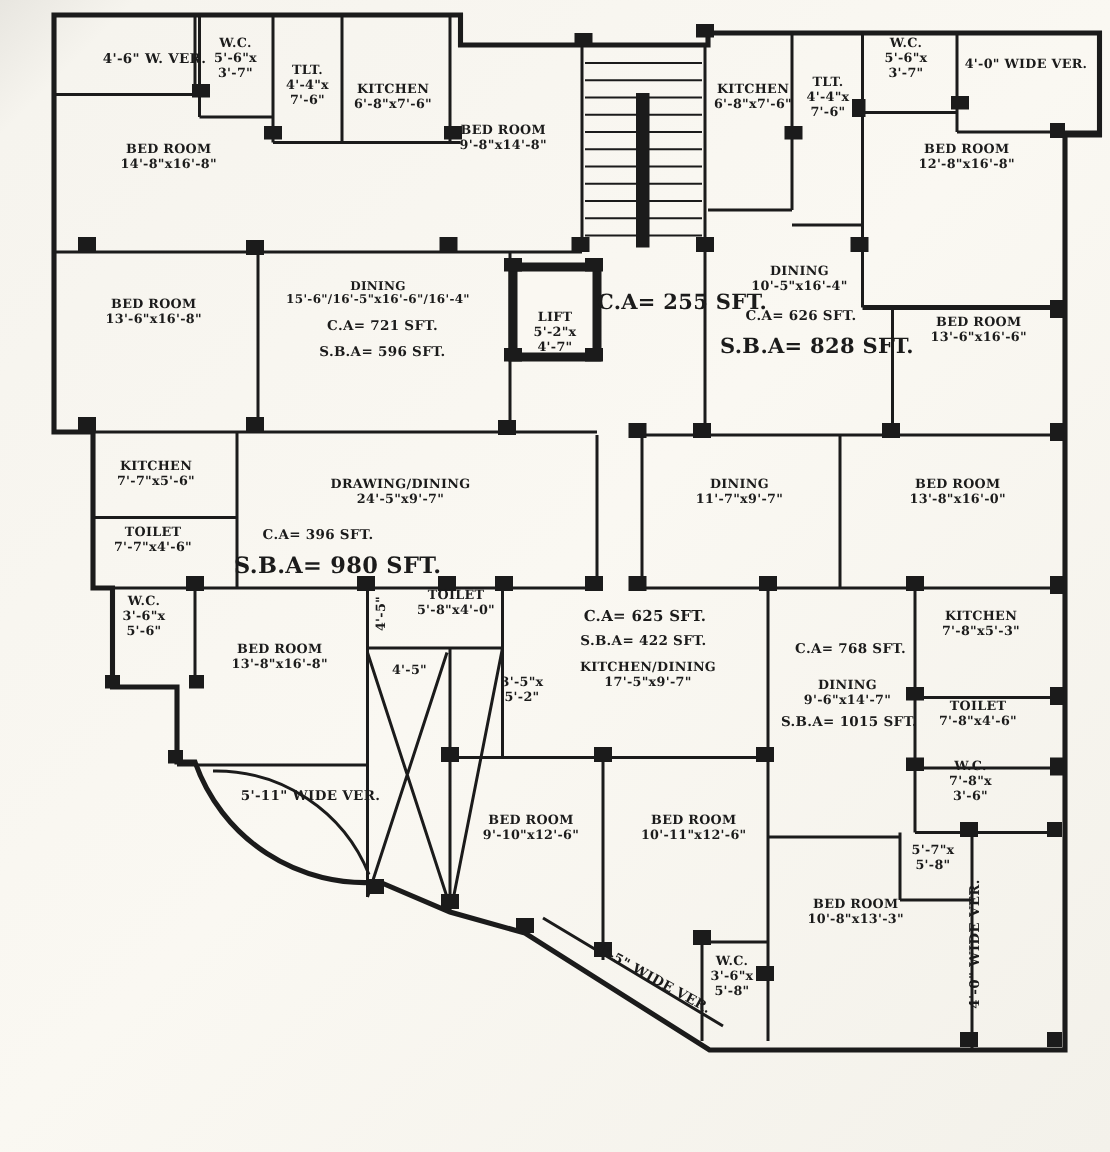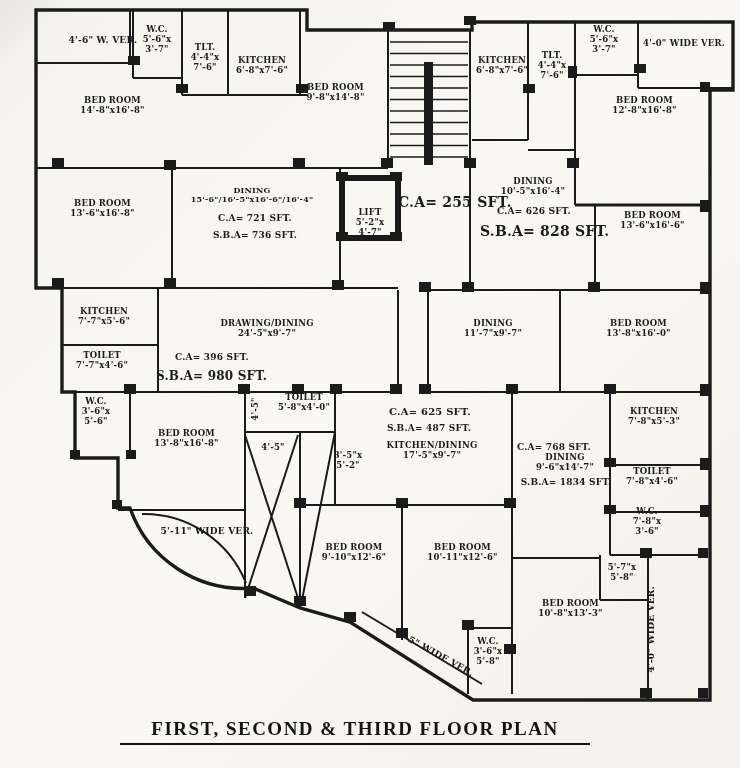--- a/index.html
+++ b/index.html
@@ -189,21 +189,21 @@
         <div>13'-6"x16'-8"</div>
       </div>
       <div class="plan-label" style="left: 168px; top: 186px; width: 168px; font-size: 8px;">
         <div>DINING</div>
         <div>15'-6"/16'-5"x16'-6"/16'-4"</div>
       </div>
       <div class="plan-label" style="left: 205px; top: 213px; width: 100px; font-size: 9px;">
         <div>C.A= 721 SFT.</div>
       </div>
       <div class="plan-label" style="left: 200px; top: 230px; width: 110px; font-size: 9px;">
-        <div>S.B.A= 736 SFT.</div>
+        <div>S.B.A= 596 SFT.</div>
       </div>
       <div class="plan-label" style="left: 348px; top: 183px; width: 44px; margin-top: 24px;">
         <div>LIFT</div>
         <div>5'-2"x</div>
         <div>4'-7"</div>
       </div>
       <div class="plan-label" style="left: 398px; top: 194px; width: 100px; font-size: 14px;">
         <div>C.A= 255 SFT.</div>
       </div>
       <div class="plan-label" style="left: 490px; top: 176px; width: 86px;">
@@ -228,21 +228,21 @@
         <div>TOILET</div>
         <div>7'-7"x4'-6"</div>
       </div>
       <div class="plan-label" style="left: 192px; top: 318px; width: 150px;">
         <div>DRAWING/DINING</div>
         <div>24'-5"x9'-7"</div>
       </div>
       <div class="plan-label" style="left: 162px; top: 352px; width: 100px; font-size: 9px;">
         <div>C.A= 396 SFT.</div>
       </div>
-      <div class="plan-label" style="left: 156px; top: 369px; width: 110px; font-size: 12px;">
+      <div class="plan-label" style="left: 156px; top: 369px; width: 110px; font-size: 15px;">
         <div>S.B.A= 980 SFT.</div>
       </div>
       <div class="plan-label" style="left: 450px; top: 318px; width: 86px;">
         <div>DINING</div>
         <div>11'-7"x9'-7"</div>
       </div>
       <div class="plan-label" style="left: 586px; top: 318px; width: 105px;">
         <div>BED ROOM</div>
         <div>13'-8"x16'-0"</div>
       </div>
@@ -266,35 +266,35 @@
         <div>4'-5"</div>
       </div>
       <div class="plan-label" style="left: 328px; top: 450px; width: 40px;">
         <div>3'-5"x</div>
         <div>5'-2"</div>
       </div>
       <div class="plan-label" style="left: 380px; top: 406px; width: 100px; font-size: 10px;">
         <div>C.A= 625 SFT.</div>
       </div>
       <div class="plan-label" style="left: 374px; top: 423px; width: 110px; font-size: 9px;">
-        <div>S.B.A= 487 SFT.</div>
+        <div>S.B.A= 422 SFT.</div>
       </div>
       <div class="plan-label" style="left: 372px; top: 440px; width: 120px;">
         <div>KITCHEN/DINING</div>
         <div>17'-5"x9'-7"</div>
       </div>
-      <div class="plan-label" style="left: 504px; top: 428px; width: 100px; font-size: 9px; margin-top: 14px;">
+      <div class="plan-label" style="left: 517px; top: 428px; width: 100px; font-size: 9px;">
         <div>C.A= 768 SFT.</div>
       </div>
       <div class="plan-label" style="left: 522px; top: 452px; width: 86px;">
         <div>DINING</div>
         <div>9'-6"x14'-7"</div>
       </div>
       <div class="plan-label" style="left: 506px; top: 477px; width: 120px; font-size: 9px;">
-        <div>S.B.A= 1834 SFT.</div>
+        <div>S.B.A= 1015 SFT.</div>
       </div>
       <div class="plan-label" style="left: 616px; top: 406px; width: 76px;">
         <div>KITCHEN</div>
         <div>7'-8"x5'-3"</div>
       </div>
       <div class="plan-label" style="left: 614px; top: 466px; width: 76px;">
         <div>TOILET</div>
         <div>7'-8"x4'-6"</div>
       </div>
       <div class="plan-label" style="left: 622px; top: 506px; width: 50px;">
@@ -327,14 +327,13 @@
         <div>5'-8"</div>
       </div>
       <div class="plan-label" style="left: 376px; top: 648px; width: 118px; font-size: 9px; transform: rotate(29deg);">
         <div>4'-5" WIDE VER.</div>
       </div>
       <div class="plan-label" style="left: 596px; top: 624px; width: 110px; font-size: 9px; transform: rotate(-90deg);">
         <div>4'-0" WIDE VER.</div>
       </div>
     </div>
 
-  <div id="title">FIRST, SECOND &amp; THIRD FLOOR PLAN</div>
 </div>
 
 </body></html>

